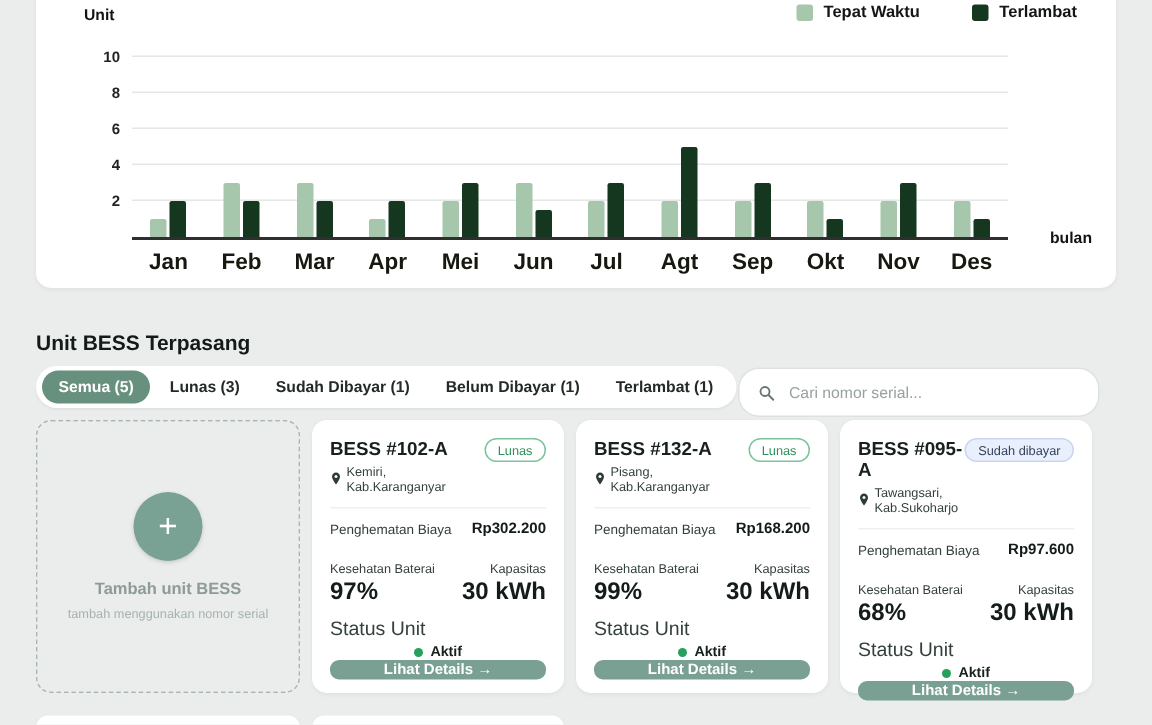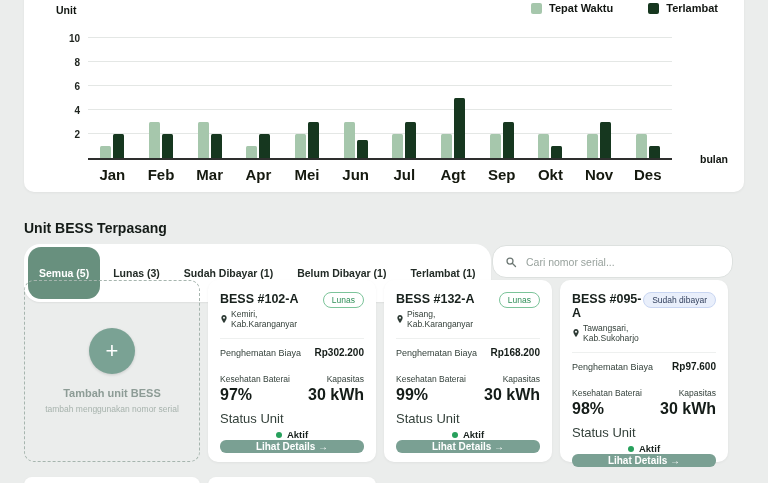--- a/index.html
+++ b/index.html
@@ -40,21 +40,21 @@
   .tabbar {
     position:absolute; left:24px; top:244px;
     background:#fff; border-radius:16px; padding:3px 4px;
     display:flex; align-items:center; gap:2px;
     box-shadow:0 1px 2px rgba(0,0,0,.06);
   }
   .tab {
     border:none; background:transparent; cursor:pointer;
     font-family:"Liberation Sans", sans-serif;
     font-size:10.5px; font-weight:700; color:#222b26;
-    padding:20px 11px; border-radius:13px; white-space:nowrap;
+    padding:5px 11px; border-radius:13px; white-space:nowrap;
   }
   .tab.active { background:#68907e; color:#fff; }
 
   .search {
     position:absolute; left:492px; top:245px; width:241px; height:33px;
     background:#fff; border:1px solid #dde1df; border-radius:14px;
     display:flex; align-items:center; gap:7px; padding:0 12px;
   }
   .search input {
     border:none; outline:none; background:transparent; flex:1;
@@ -351,21 +351,21 @@
     <div class="sav-row">
       <span class="sav-label">Penghematan Biaya</span>
       <span class="sav-amount">Rp97.600</span>
     </div>
     <div class="progress">
       <div class="progress-fill" style="width: 32%;"></div>
     </div>
     <div class="bk-row">
       <div class="bk-col">
         <span class="bk-label">Kesehatan Baterai</span>
-        <span class="bk-value">98%</span>
+        <span class="bk-value">68%</span>
       </div>
       <div class="bk-col right">
         <span class="bk-label">Kapasitas</span>
         <span class="bk-value">30 kWh</span>
       </div>
     </div>
     <div class="status-label">Status Unit</div>
     <div class="status-row">
       <span class="dot"></span>
       <span class="status-value">Aktif</span>

